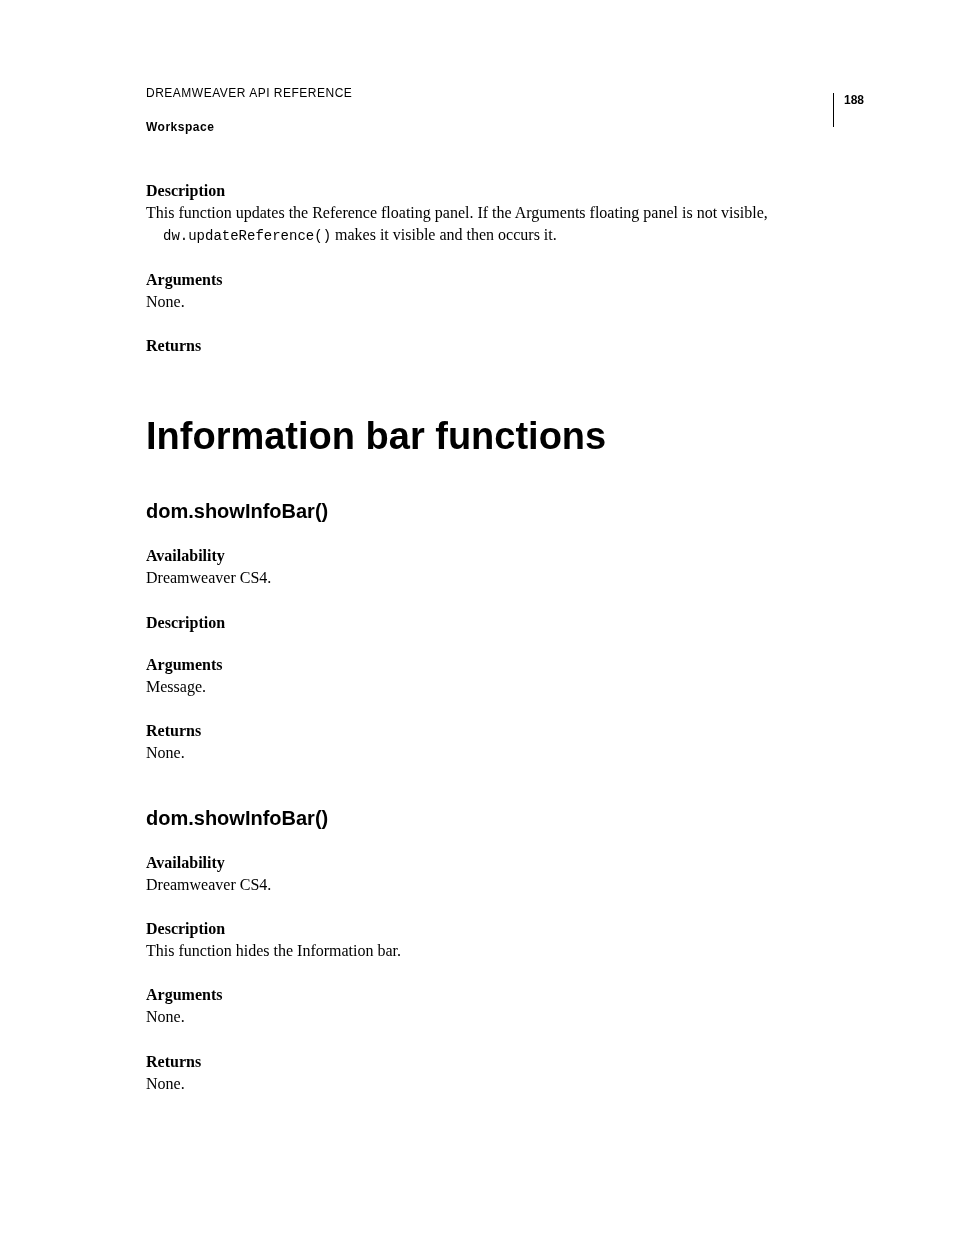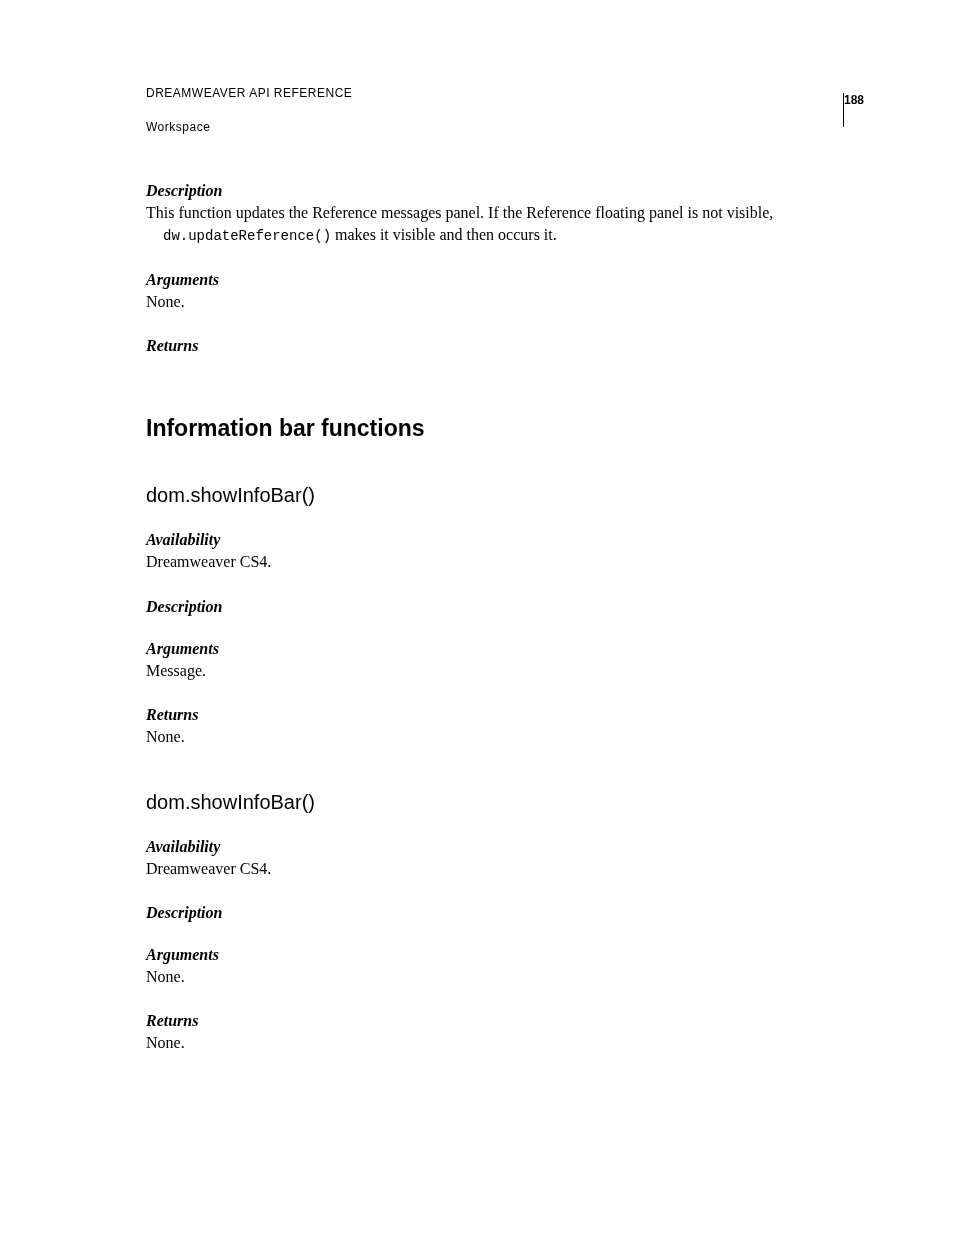--- a/index.html
+++ b/index.html
@@ -22,61 +22,61 @@
   }
   .header-left {
     font-family: "Myriad Pro", "Helvetica Neue", Arial, sans-serif;
     font-size: 12px;
     letter-spacing: 0.5px;
   }
   .header-title {
     font-weight: 400;
   }
   .header-section {
-    font-weight: 400;
+    font-weight: 700;
     margin-top: 20px;
   }
   .header-right {
     font-family: "Myriad Pro", "Helvetica Neue", Arial, sans-serif;
     font-size: 12px;
     font-weight: 700;
     border-left: 1px solid #000;
+    padding-left: 10px;
     height: 34px;
     display: flex;
     align-items: flex-start;
     margin-right: -20px;
   }
   .label {
     font-weight: 700;
     font-size: 16px;
     margin-top: 24px;
     margin-bottom: 2px;
-    font-style: italic;
   }
   .body-text {
     font-size: 16px;
     line-height: 1.4;
     margin-top: 0;
     margin-bottom: 0;
   }
   .code-inline {
     font-family: "Courier New", Courier, monospace;
     font-size: 14px;
     margin-left: 17px;
   }
   h1.section-title {
     font-family: "Myriad Pro", "Helvetica Neue", Arial, sans-serif;
     font-weight: 700;
-    font-size: 23px;
+    font-size: 38px;
     margin-top: 60px;
     margin-bottom: 16px;
   }
   h2.func-title {
     font-family: "Myriad Pro", "Helvetica Neue", Arial, sans-serif;
-    font-weight: 400;
+    font-weight: 700;
     font-size: 20px;
     margin-top: 42px;
     margin-bottom: 20px;
   }
 </style>
 </head>
 <body>
 
 <div class="page">
 
@@ -84,21 +84,21 @@
     <div class="header-left">
       <div class="header-title">DREAMWEAVER API REFERENCE</div>
       <div class="header-section">Workspace</div>
     </div>
     <div class="header-right">188</div>
   </div>
 
   <div>
     <div class="label">Description</div>
     <p class="body-text">
-      <span>This function updates the Reference messages panel. If the Reference floating panel is not visible, </span><span class="code-inline">dw.updateReference()</span><span> makes it visible and then occurs it.</span>
+      <span>This function updates the Reference floating panel. If the Arguments floating panel is not visible, </span><span class="code-inline">dw.updateReference()</span><span> makes it visible and then occurs it.</span>
     </p>
 
     <div class="label">Arguments</div>
     <p class="body-text">None.</p>
 
     <div class="label">Returns</div>
   </div>
 
   <h1 class="section-title">Information bar functions</h1>
 
@@ -115,20 +115,21 @@
     <div class="label">Returns</div>
     <p class="body-text">None.</p>
   </div>
 
   <h2 class="func-title">dom.showInfoBar()</h2>
   <div>
     <div class="label">Availability</div>
     <p class="body-text">Dreamweaver CS4.</p>
 
     <div class="label">Description</div>
+    <p class="body-text">This function hides the Information bar.</p>
 
     <div class="label">Arguments</div>
     <p class="body-text">None.</p>
 
     <div class="label">Returns</div>
     <p class="body-text">None.</p>
   </div>
 
 </div>
 

